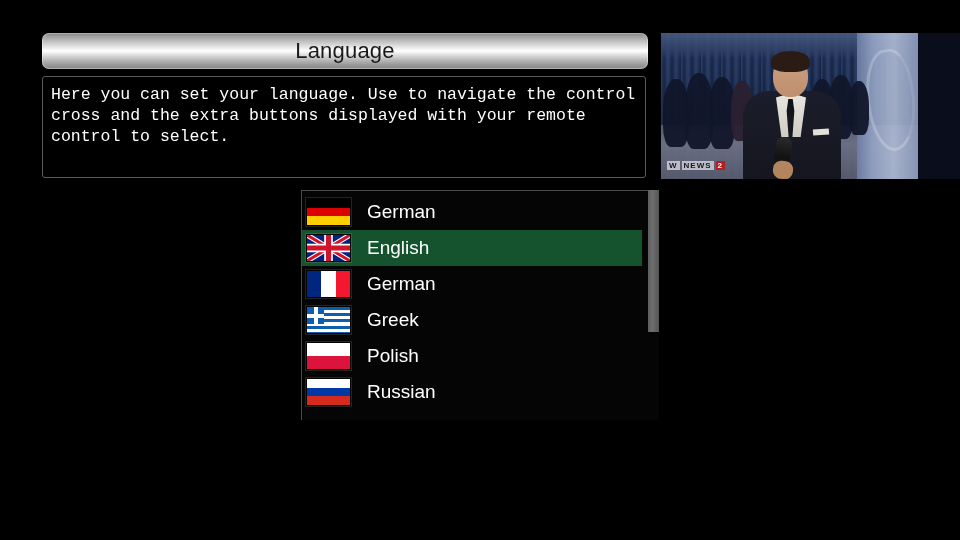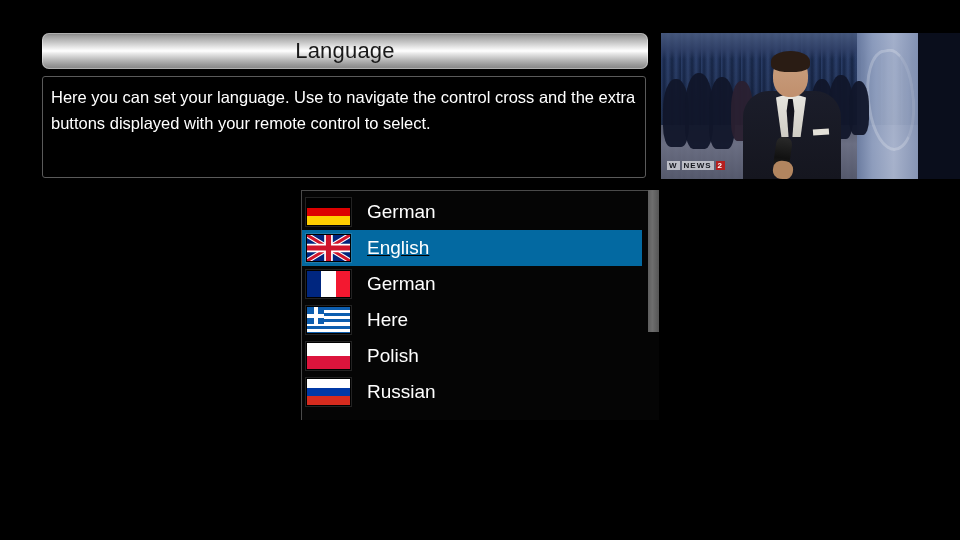--- a/index.html
+++ b/index.html
@@ -66,22 +66,22 @@
     border-radius: 3px;
     box-sizing: border-box;
   }
   #help-text {
     position: absolute;
     left: 8px;
     top: 7px;
     width: 586px;
     color: #ffffff;
     font-size: 16.5px;
-    line-height: 26px;
-    font-family: Liberation Sans, sans-serif;
+    line-height: 21px;
+    font-family: Liberation Mono, monospace;
   }
 
   
   #video-preview {
     position: absolute;
     left: 661px;
     top: 33px;
     width: 257px;
     height: 146px;
     overflow: hidden;
@@ -367,21 +367,21 @@
       <span class="logo-box">W</span><span class="logo-box">NEWS</span><span class="logo-red">2</span>
     </div>
   </div>
 
   <div id="list-panel">
     <div id="list-rows">
         <div class="lang-row">
           <div class="flag flag-de"></div>
           <span class="lang-label">German</span>
         </div>
-        <div class="lang-row selected" style="background: #0369a1; text-decoration: underline;">
+        <div class="lang-row selected" style="background: #14532d;">
           <div class="flag flag-gb">
             <svg class="uj" viewBox="0 0 60 36" preserveAspectRatio="none">
               <rect width="60" height="36" fill="#00247d"></rect>
               <path d="M0,0 L60,36 M60,0 L0,36" stroke="#fff" stroke-width="7.2"></path>
               <path d="M0,0 L60,36" stroke="#cf142b" stroke-width="4.2"></path>
               <path d="M60,0 L0,36" stroke="#cf142b" stroke-width="4.2"></path>
               <path d="M30,0 V36 M0,18 H60" stroke="#fff" stroke-width="12"></path>
               <path d="M30,0 V36 M0,18 H60" stroke="#cf142b" stroke-width="7.2"></path>
             </svg>
           </div>
@@ -390,21 +390,21 @@
         <div class="lang-row">
           <div class="flag flag-fr"></div>
           <span class="lang-label">German</span>
         </div>
         <div class="lang-row">
           <div class="flag flag-gr">
             <div class="gr-canton"></div>
             <div class="gr-cross-v"></div>
             <div class="gr-cross-h"></div>
           </div>
-          <span class="lang-label">Here</span>
+          <span class="lang-label">Greek</span>
         </div>
         <div class="lang-row">
           <div class="flag flag-pl"></div>
           <span class="lang-label">Polish</span>
         </div>
         <div class="lang-row">
           <div class="flag flag-ru"></div>
           <span class="lang-label">Russian</span>
         </div>
       </div>

